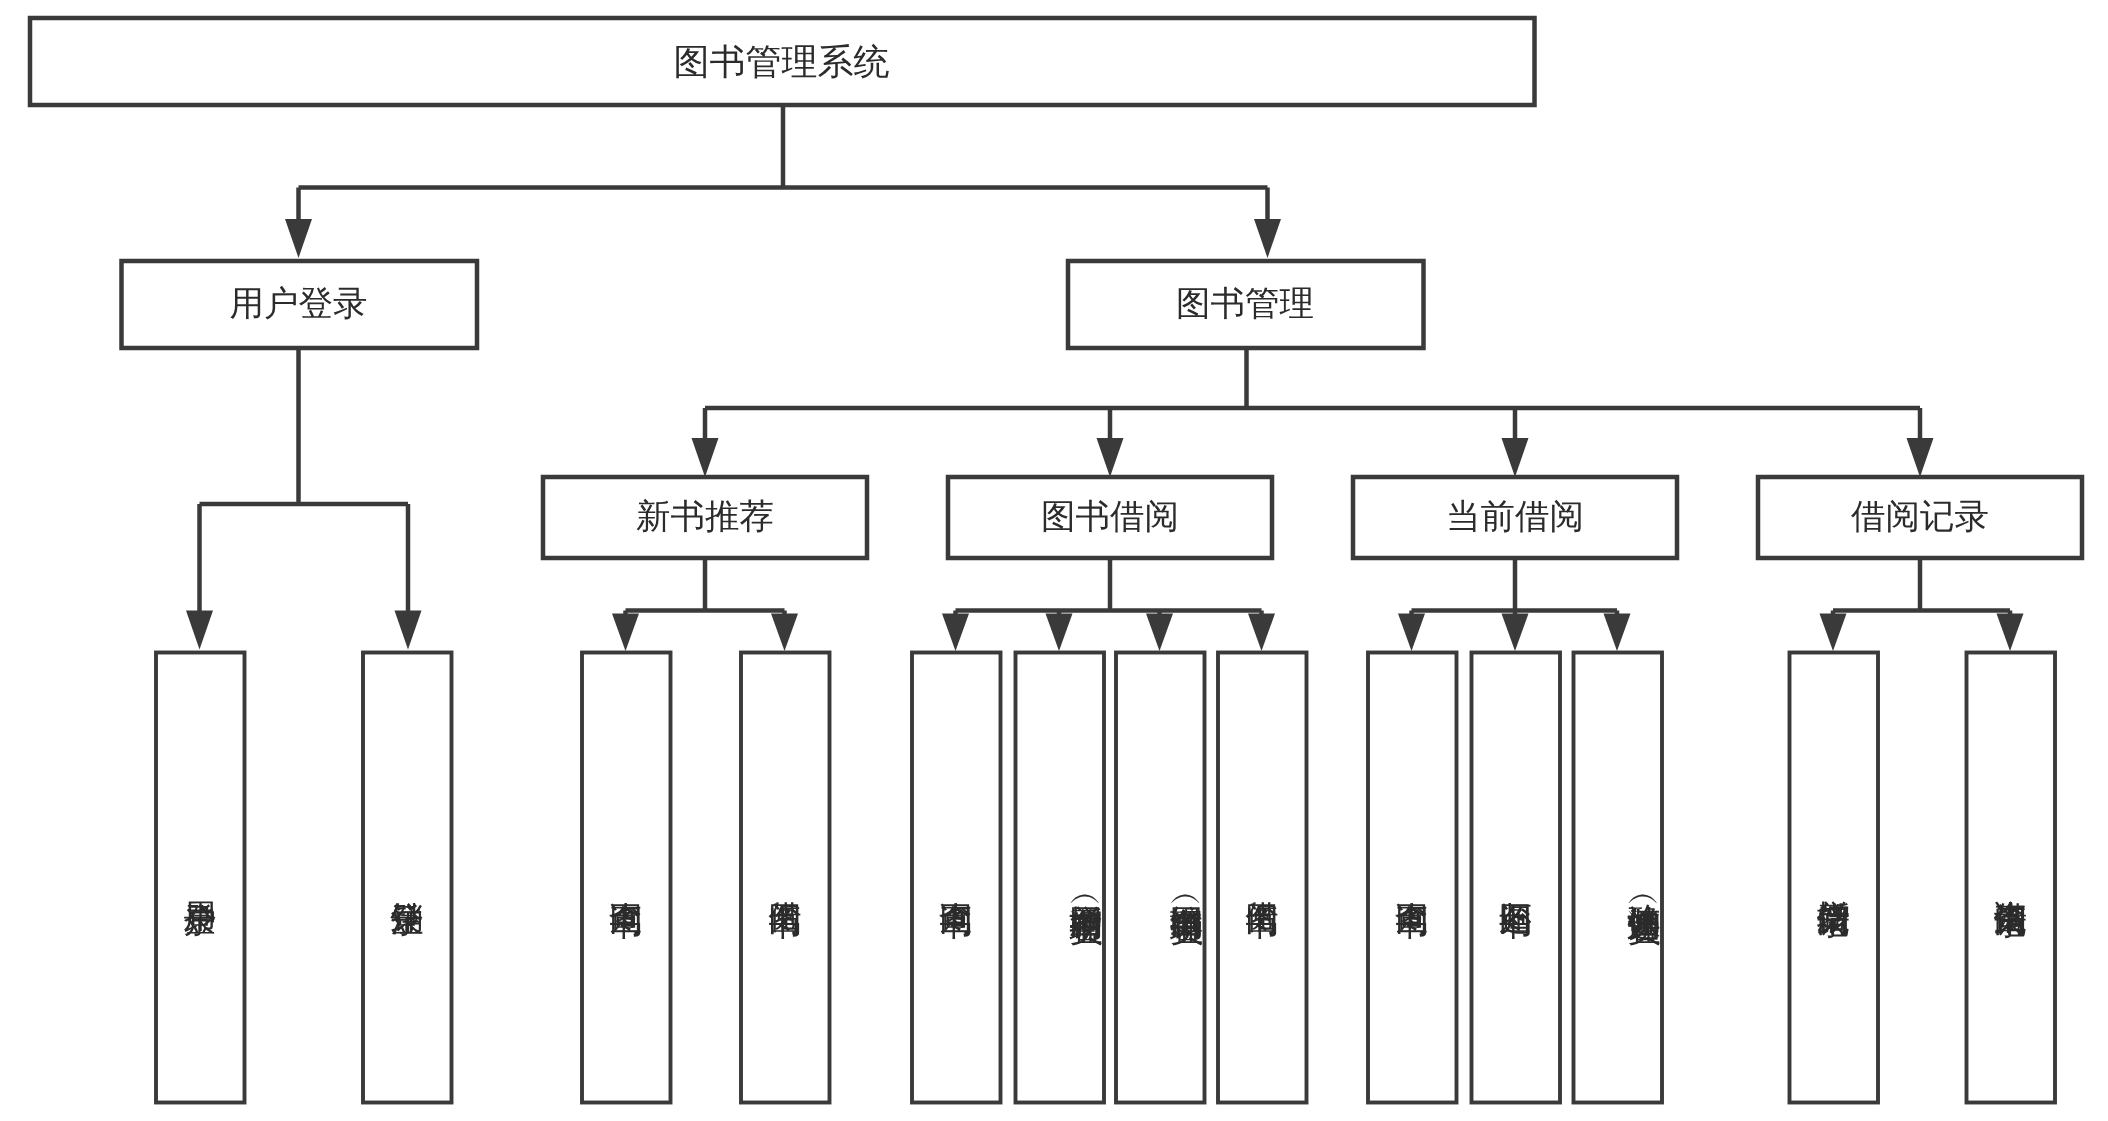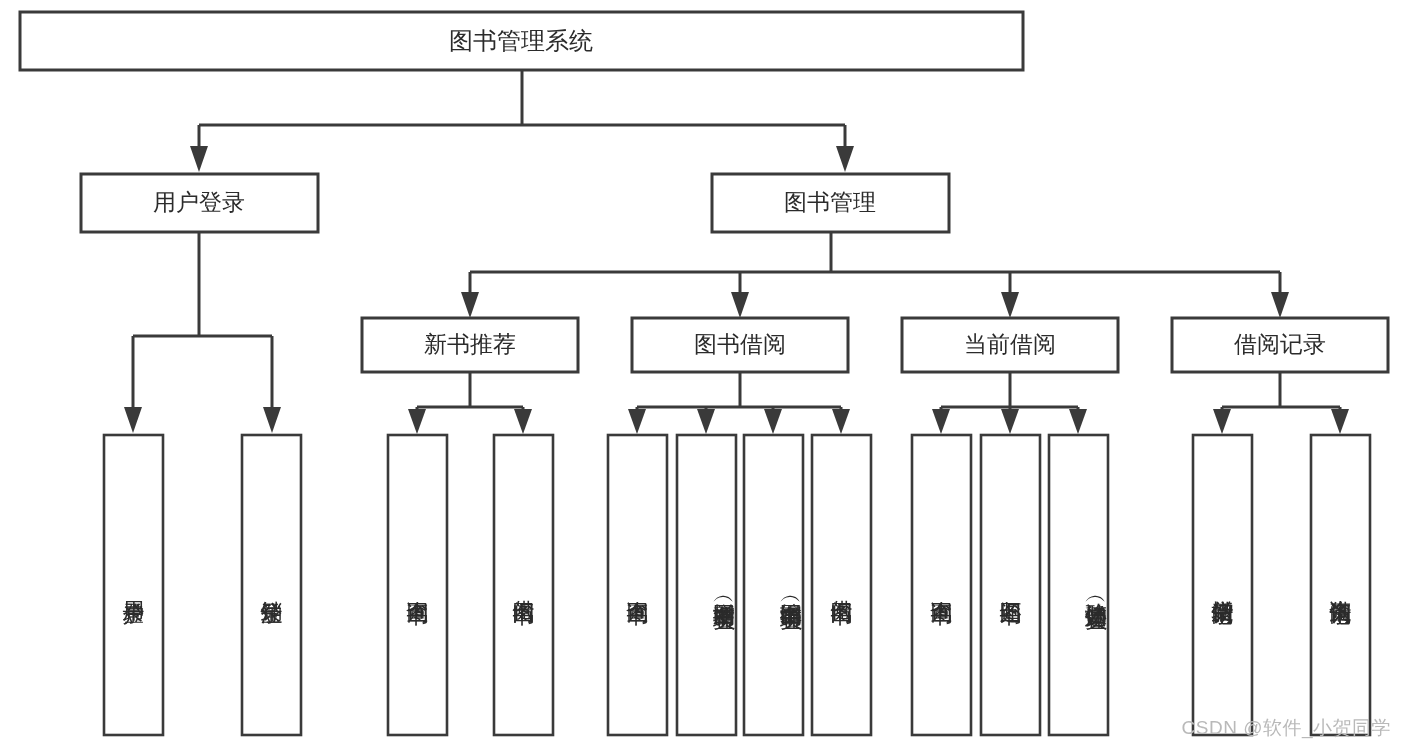--- a/index.html
+++ b/index.html
@@ -238,14 +238,13 @@
   <div class="vert-label" style="left:744px; top:435px; width:59px; height:300px; align-items:flex-start; padding-top:8px; box-sizing:border-box;">编辑图书（管理员）</div>
   <div class="vert-label" style="left:812px; top:435px; width:59px; height:300px;">借阅图书</div>
 
   <div class="vert-label" style="left:912px; top:435px; width:59px; height:300px;">查询图书</div>
   <div class="vert-label" style="left:981px; top:435px; width:59px; height:300px;">归还图书</div>
   <div class="vert-label" style="left:1049px; top:435px; width:59px; height:300px; align-items:flex-start; padding-top:8px; box-sizing:border-box;">确认归还（管理员）</div>
 
   <div class="vert-label" style="left:1193px; top:435px; width:59px; height:300px;">新增借阅记录</div>
   <div class="vert-label" style="left:1311px; top:435px; width:59px; height:300px;">查询借阅记录</div>
 
-  <div class="watermark">CSDN @软件_小贺同学</div>
 </div>
 
 </body></html>

